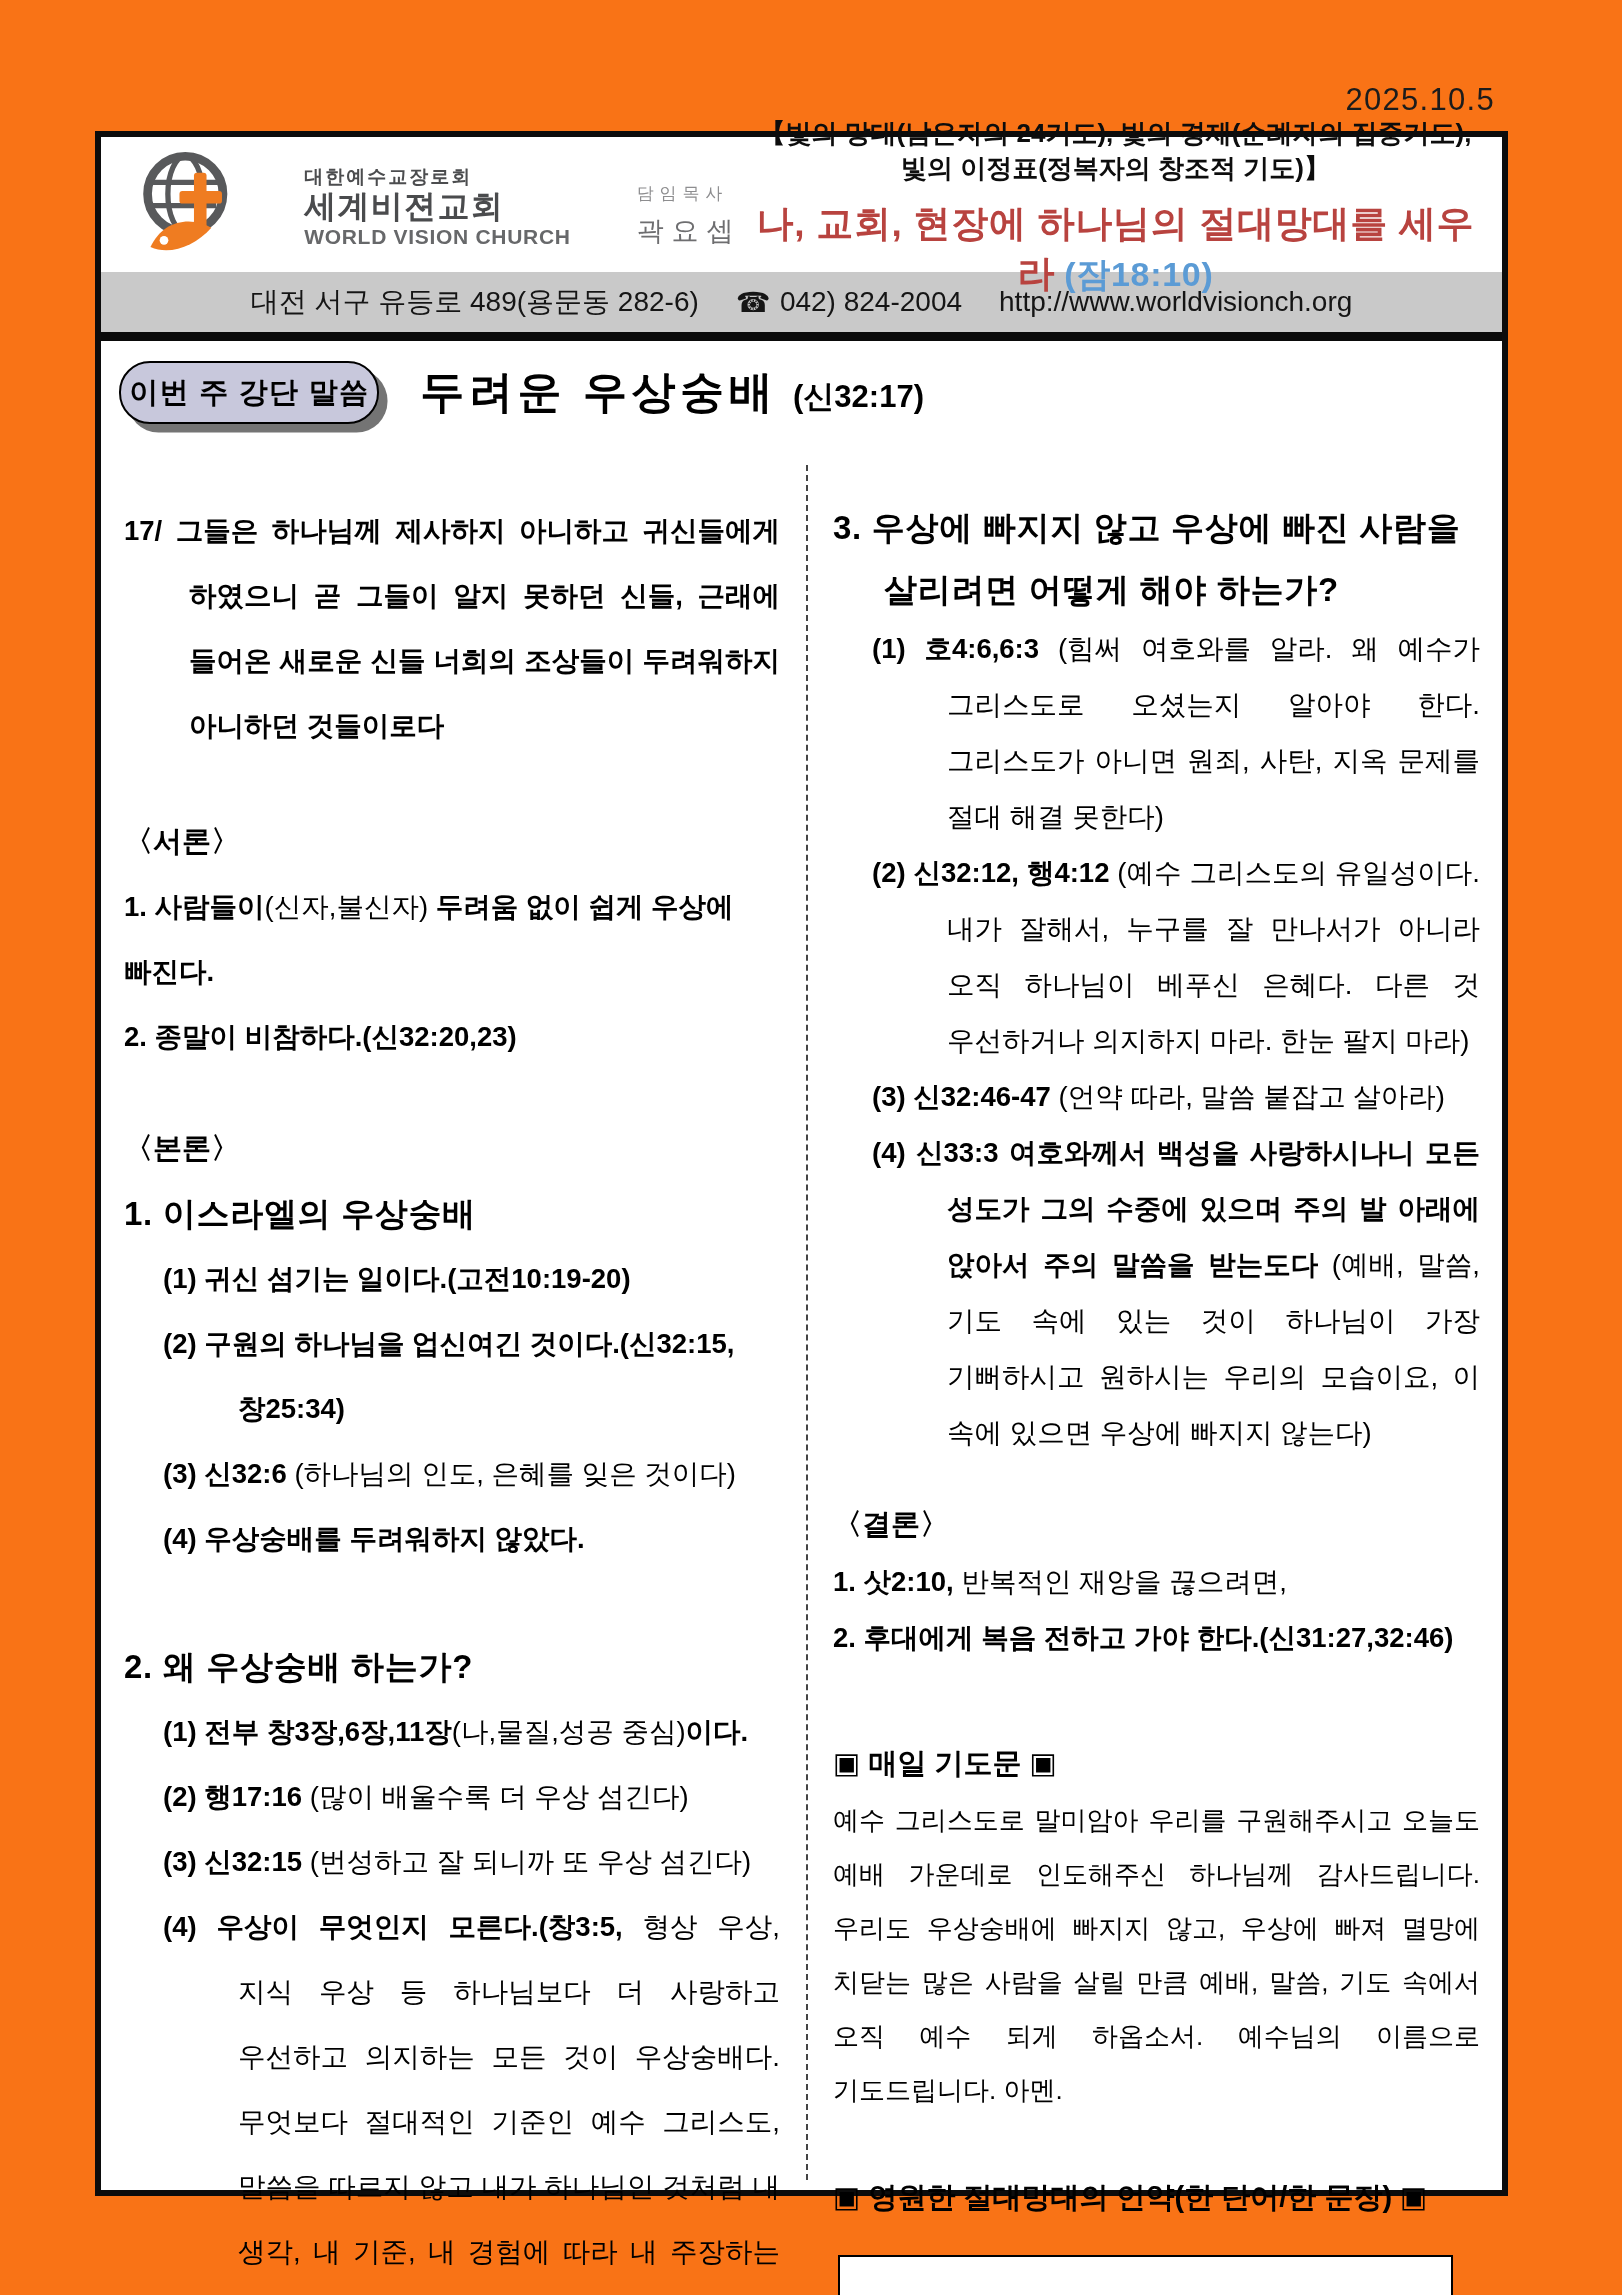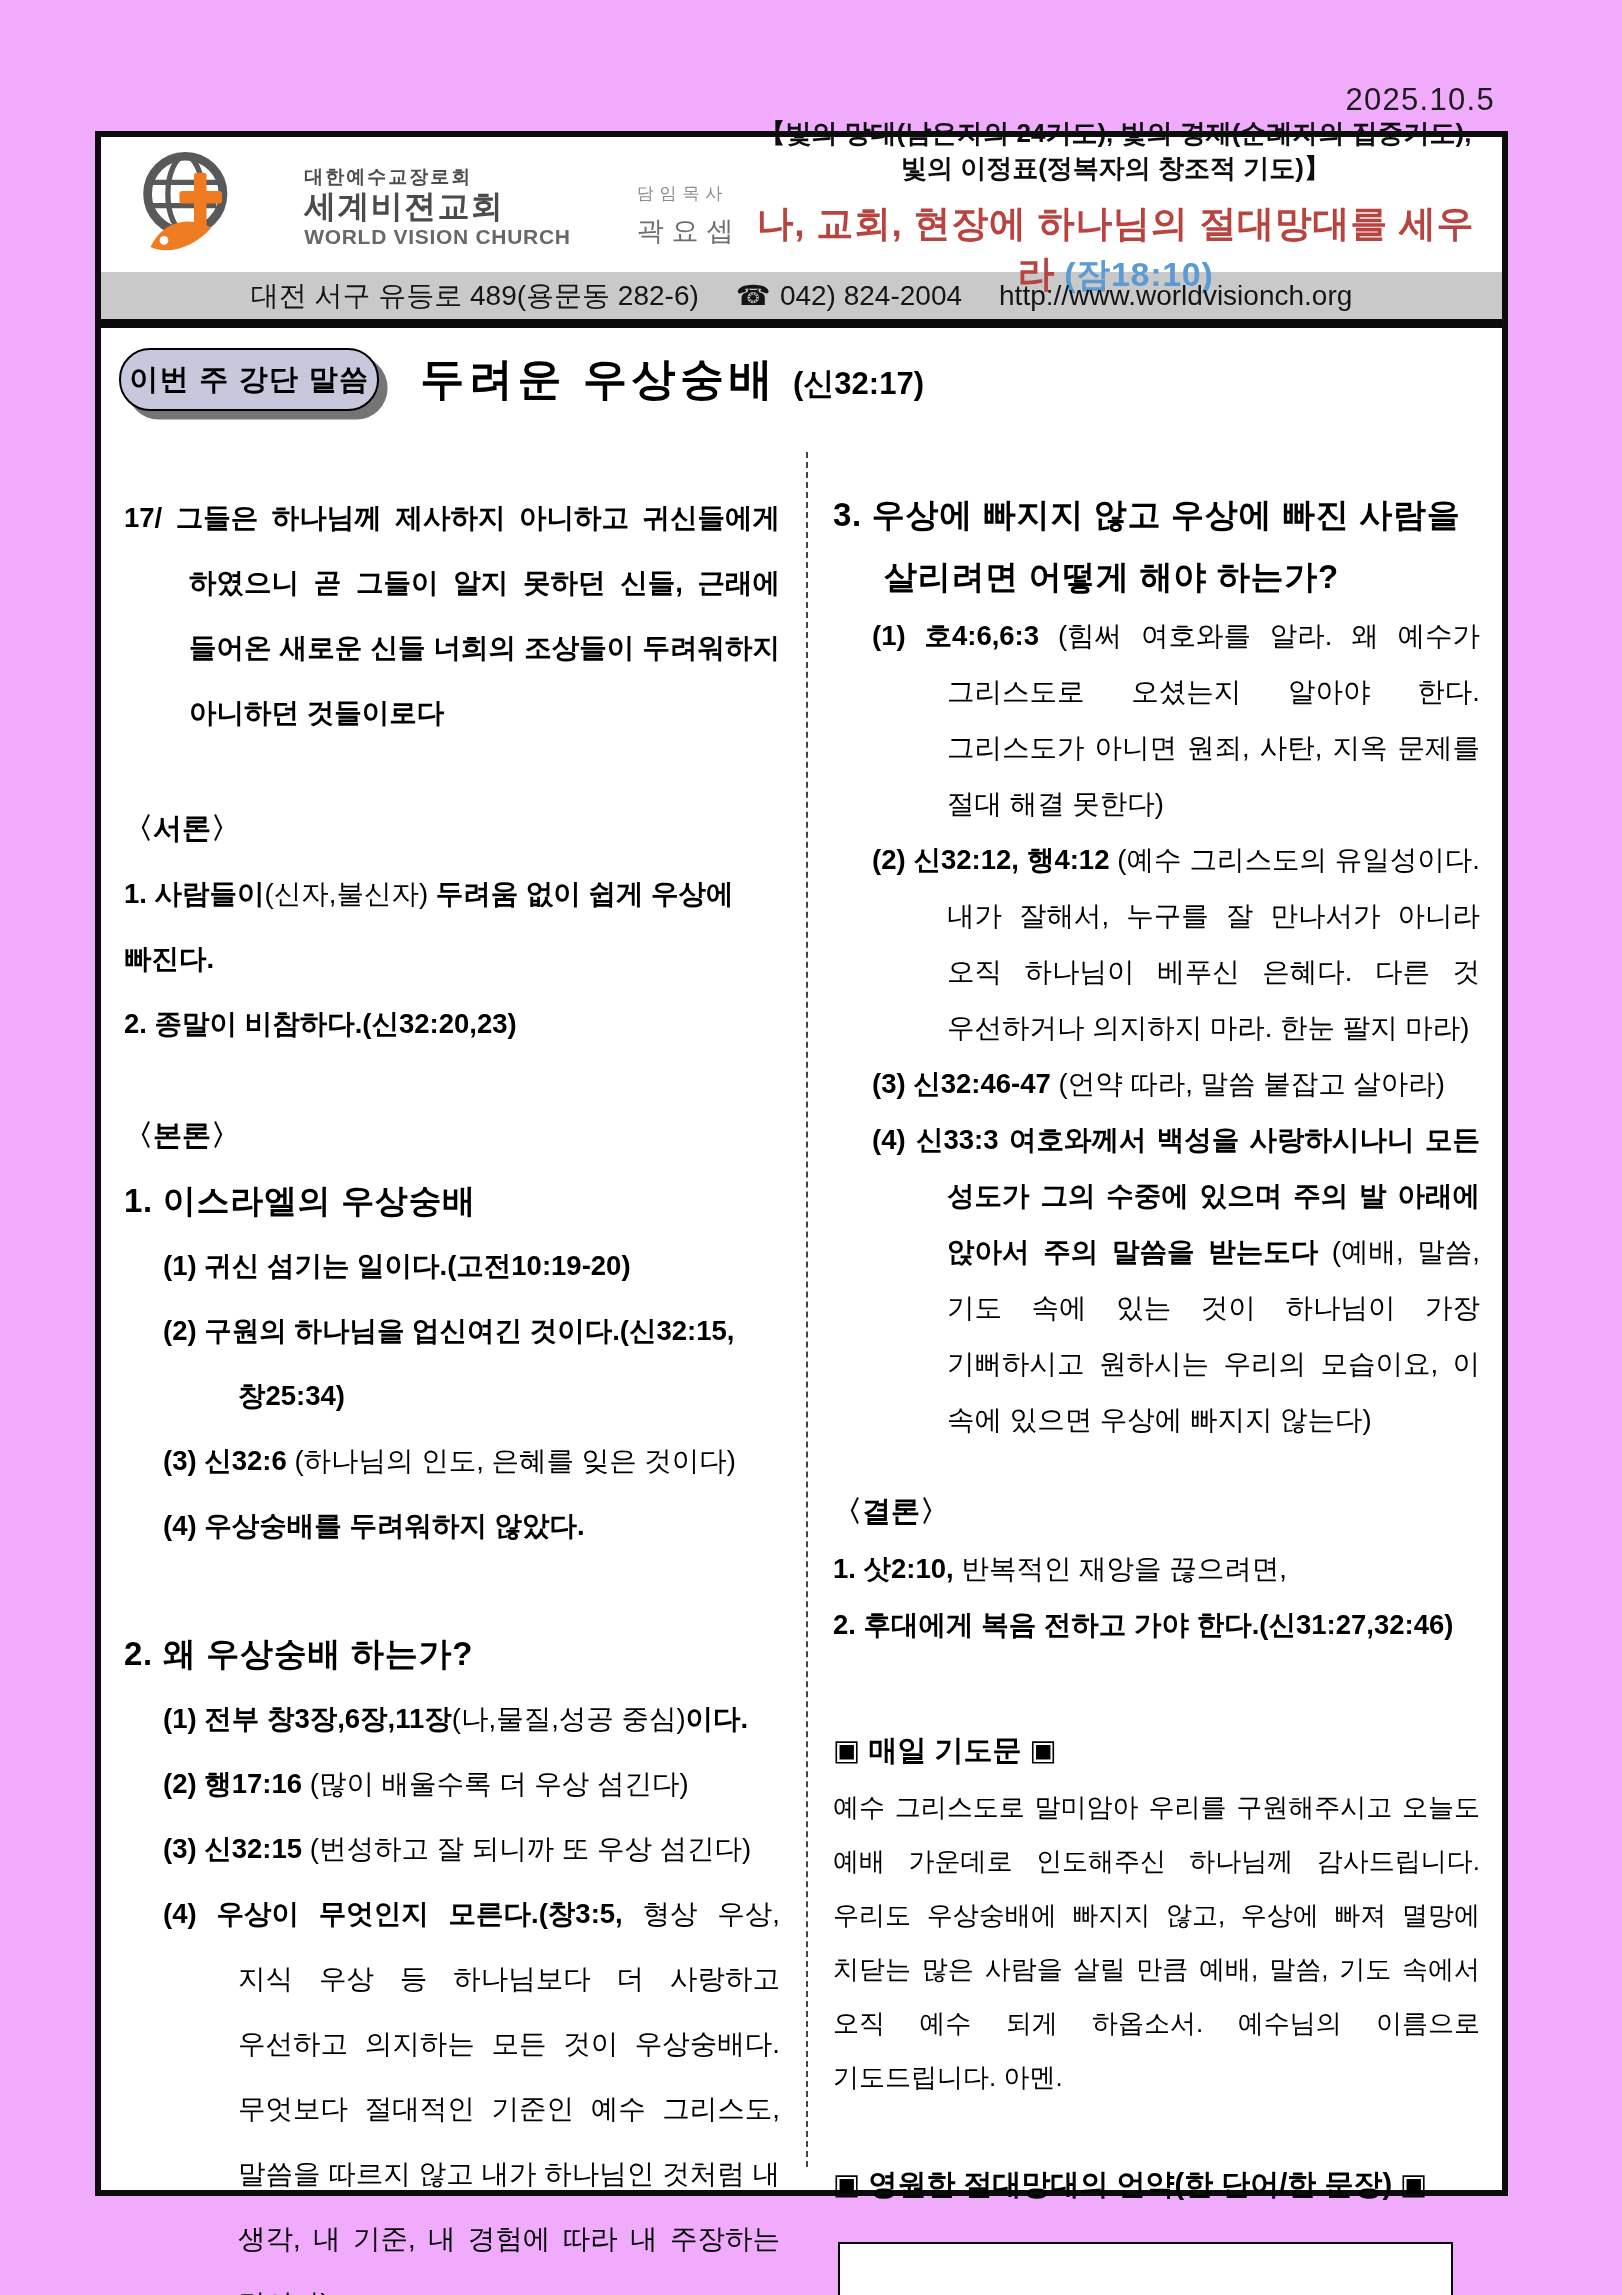--- a/index.html
+++ b/index.html
@@ -1,18 +1,18 @@
 <!DOCTYPE html>
 <html style="font-size:10.5px"><head>
 <meta charset="utf-8">
 <style>
   * { margin:0; padding:0; box-sizing:border-box; }
   html,body { background:#ffffff; }
   .page {
-    position:relative; width:1623px; height:2295px; background:#f0abfc;
+    position:relative; width:1623px; height:2295px; background:#f97316;
     font-family:"Liberation Sans","DejaVu Sans",sans-serif; color:#000;
     overflow:hidden;
   }
   .date { position:absolute; top:82px; right:128px; font-size:31px; color:#1c1c1c; letter-spacing:1.3px; }
   .frame {
     position:absolute; left:95px; top:131px; width:1413px; height:2065px;
     border:6.5px solid #0c0c0c; background:#fff;
   }
   
   .header { height:135px; display:flex; align-items:center; padding:3.9px 16.4px 0 34px; }
@@ -24,21 +24,21 @@
   .en-name { font-size:21px; font-weight:700; color:#67686a; letter-spacing:0.7px; margin-top:1.3px; }
   .pastor { margin-left:22px; align-self:flex-end; padding-bottom:17px; display:flex; flex-direction:column; }
   .pastor-title { font-size:17px; color:#8d8d8f; letter-spacing:5.9px; }
   .pastor-name  { font-size:27px; color:#6e6e70; letter-spacing:7.9px; margin-top:7.9px; }
   .slogans { flex:1; text-align:center; padding:2.6px 2.6px 0 6.5px; }
   .slogan1 { font-size:26px; font-weight:700; color:#0d0d0d; letter-spacing:0; }
   .slogan2 { margin-top:13px; font-size:37px; font-weight:800; color:#b8433f; letter-spacing:0.7px; }
   .slogan-ref { font-size:34px; color:#5b9bd5; font-weight:700; margin-left:9.2px; }
   
   .addr-bar {
-    height:56px; background:#c9c9c9; border-bottom:9.2px solid #0a0a0a;
+    height:69px; background:#c9c9c9; border-bottom:9.2px solid #0a0a0a;
     display:flex; align-items:center; justify-content:center; gap:37px;
     font-size:28px; color:#151515;
   }
   .phone-cell { display:flex; align-items:center; gap:9.2px; }
   
   .content { position:relative; height:1845px; }
   .divider { position:absolute; left:705px; top:124px; bottom:6.5px; border-left:2.6px dashed #444; }
   .title-row { position:absolute; left:18.3px; top:20px; display:flex; align-items:center; }
   .badge {
     width:260px; height:63px; background:#c8c8dc; border:2px solid #000; border-radius:31px;

